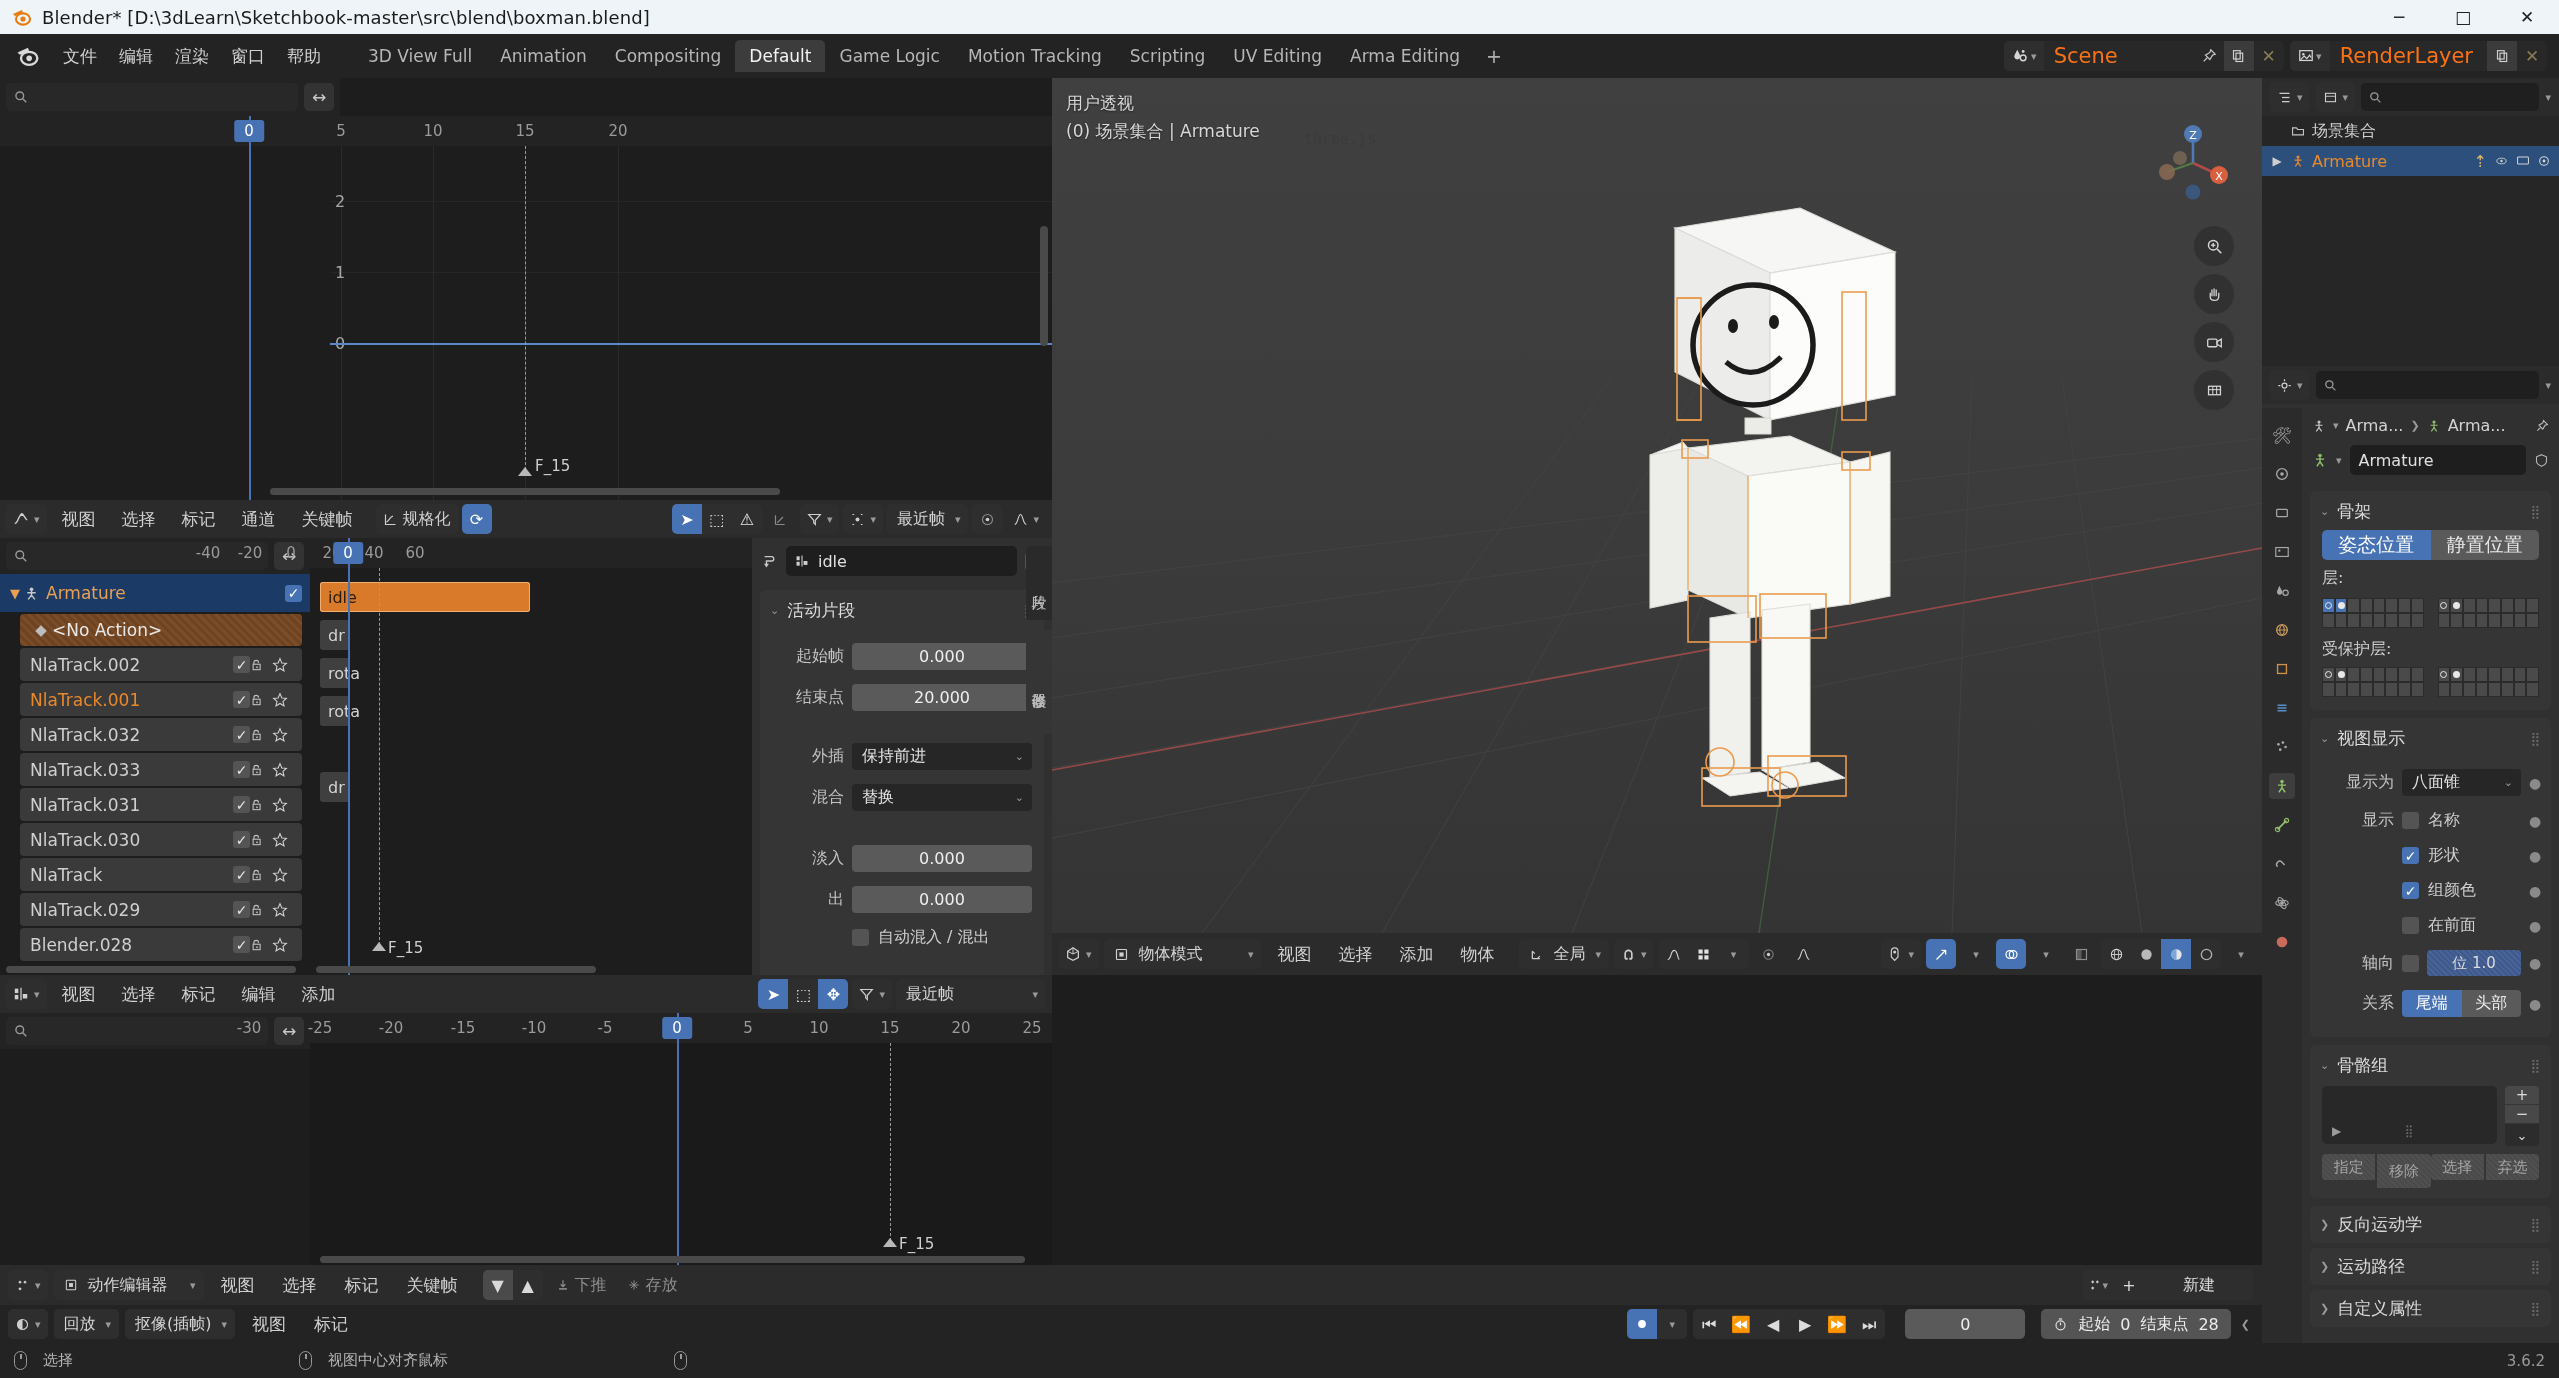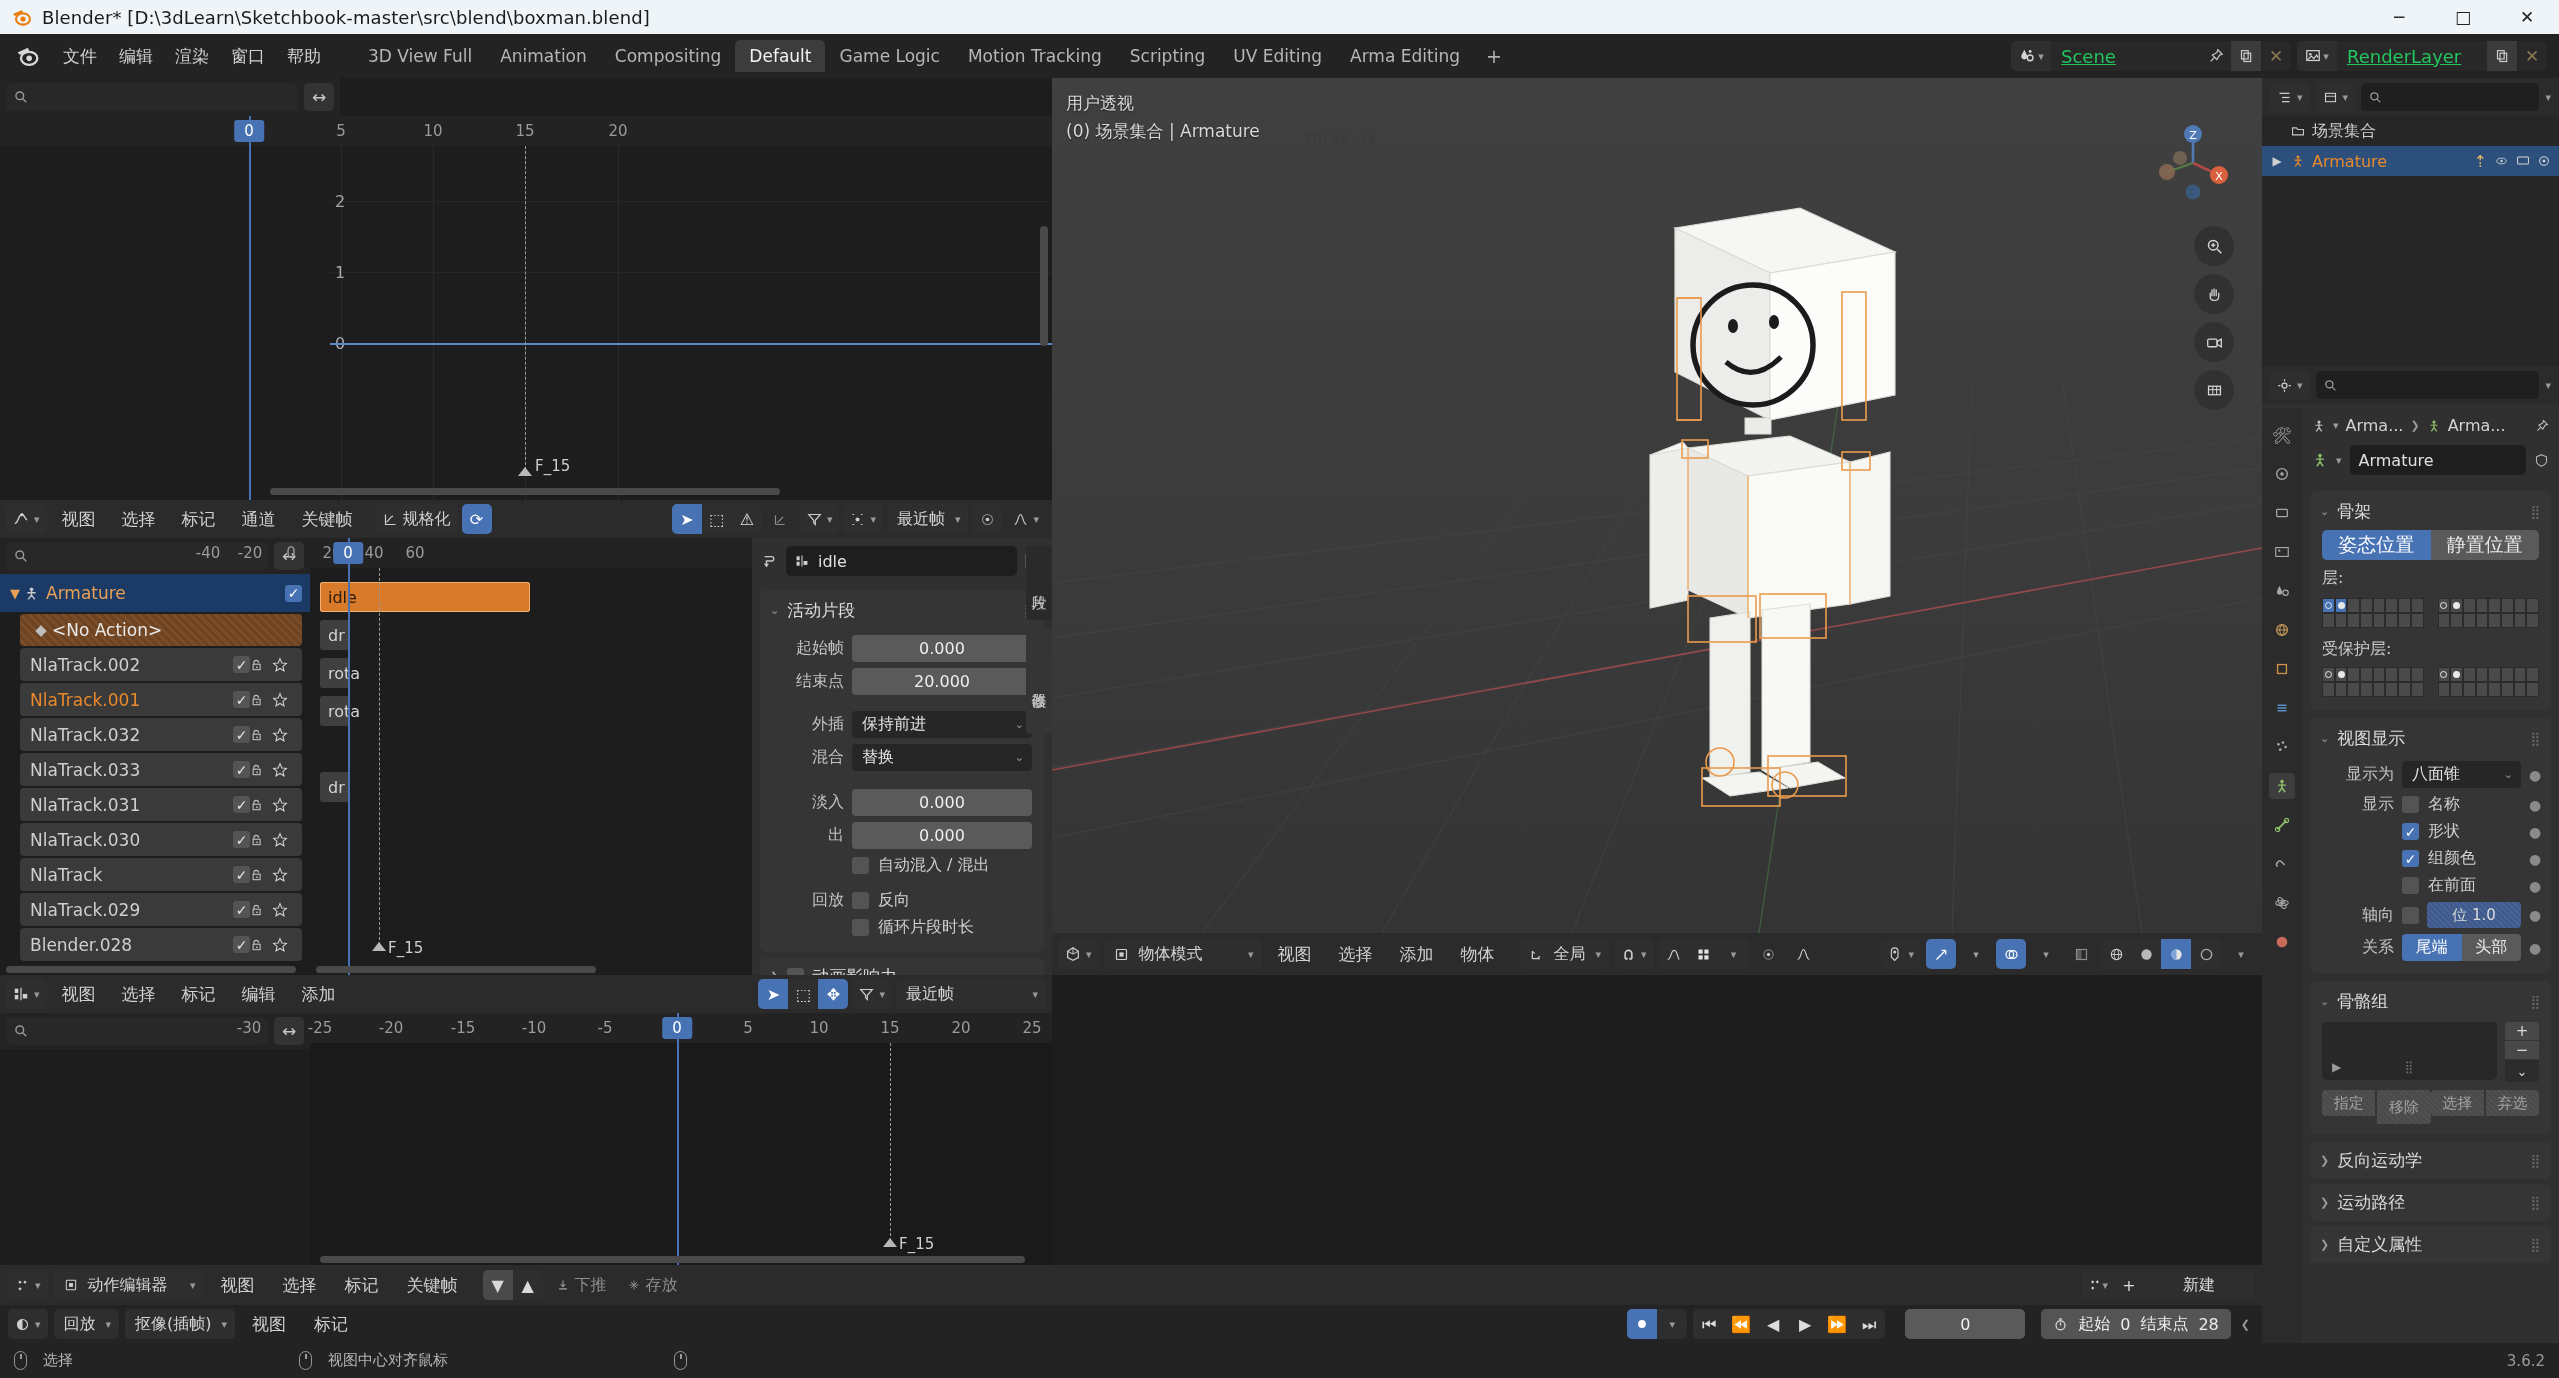--- a/index.html
+++ b/index.html
@@ -26,21 +26,21 @@
   }
   .tb-logo{width:28px;height:28px;margin:0 10px 0 8px;}
   .menu-item{padding:3px 11px;font-size:17px;color:#d0d0d0;border-radius:4px;}
   .ws-tabs{display:flex;align-items:center;margin-left:22px;}
   .ws-tab{padding:6px 14px;font-size:17px;color:#b6b6b6;border-radius:5px 5px 0 0;}
   .ws-tab.active{background:#3c3c3c;color:#f2f2f2;}
   .ws-plus{padding:4px 12px;color:#b0b0b0;font-size:19px;}
   .tb-right{margin-left:auto;display:flex;align-items:center;gap:6px;padding-right:6px;}
   .id-block{display:flex;align-items:center;background:#282828;border-radius:5px;height:30px;overflow:hidden;}
   .id-icon{width:40px;height:30px;display:flex;align-items:center;justify-content:center;background:#2e2e2e;}
-  .id-name{padding:0 14px 0 10px;min-width:150px;font-size:18px;color:#22c55e;text-decoration:underline;}
+  .id-name{padding:0 14px 0 10px;min-width:150px;font-size:21px;color:#f97316;}
   .id-btn{width:30px;height:30px;display:flex;align-items:center;justify-content:center;color:#bdbdbd;}
   .id-btn.on{background:#3b3b3b;}
   
   .editor{position:absolute;background:#1d1d1d;overflow:hidden;}
   .ebtn{height:30px;min-width:30px;padding:0 7px;background:#2e2e2e;border-radius:5px;
         display:flex;align-items:center;justify-content:center;gap:5px;color:#cfcfcf;font-size:16px;}
   .ebtn.blue{background:#4772b3;color:#fff;}
   .ebtn.flat{background:transparent;}
   .grp{display:flex;align-items:center;background:#2e2e2e;border-radius:5px;overflow:hidden;}
   .grp>div{height:30px;min-width:30px;display:flex;align-items:center;justify-content:center;padding:0 6px;font-size:16px;}
@@ -94,21 +94,21 @@
   .strip.sel{background:#d97a2b;color:#2a1b0a;box-shadow:inset 0 0 0 1px #f0b070;}
   .strip.norm{background:#3f3f3f;color:#d3d3d3;}
   
   .nla-side{width:300px;background:#303030;position:relative;}
   .side-top{display:flex;align-items:center;gap:8px;padding:8px 10px;}
   .idfield{flex:1;height:30px;background:#1e1e1e;border-radius:5px;display:flex;align-items:center;
            gap:9px;padding:0 9px;font-size:16px;color:#e0e0e0;}
   .panel{background:#353535;border-radius:6px;margin:6px 8px;padding:6px 0 10px;}
   .panel-h{display:flex;align-items:center;gap:8px;padding:3px 10px;font-size:17px;color:#dcdcdc;}
   .dots{margin-left:auto;color:#6e6e6e;font-size:13px;letter-spacing:1px;}
-  .prow{display:flex;align-items:center;gap:8px;padding:2px 12px 2px 0;margin:2px 0;}
+  .prow{display:flex;align-items:center;gap:8px;padding:2px 12px 2px 0;margin:10px 0;}
   .plabel{width:84px;text-align:right;font-size:16px;color:#c2c2c2;flex:none;}
   .pval{flex:1;height:27px;background:#5a5a5a;border-radius:4px;display:flex;align-items:center;
         justify-content:center;font-size:16px;color:#efefef;}
   .pselect{flex:1;height:27px;background:#262626;border-radius:4px;display:flex;align-items:center;
            padding:0 8px 0 10px;font-size:16px;color:#e3e3e3;}
   .pcheck{display:flex;align-items:center;gap:9px;font-size:16px;color:#cfcfcf;}
   .vtab{position:absolute;right:0;top:8px;width:26px;background:#2a2a2a;border-radius:4px 0 0 4px;
         writing-mode:vertical-rl;text-align:center;font-size:15px;color:#bdbdbd;padding:10px 4px;}
   
   #dope{left:0;top:975px;width:1052px;height:290px;}

